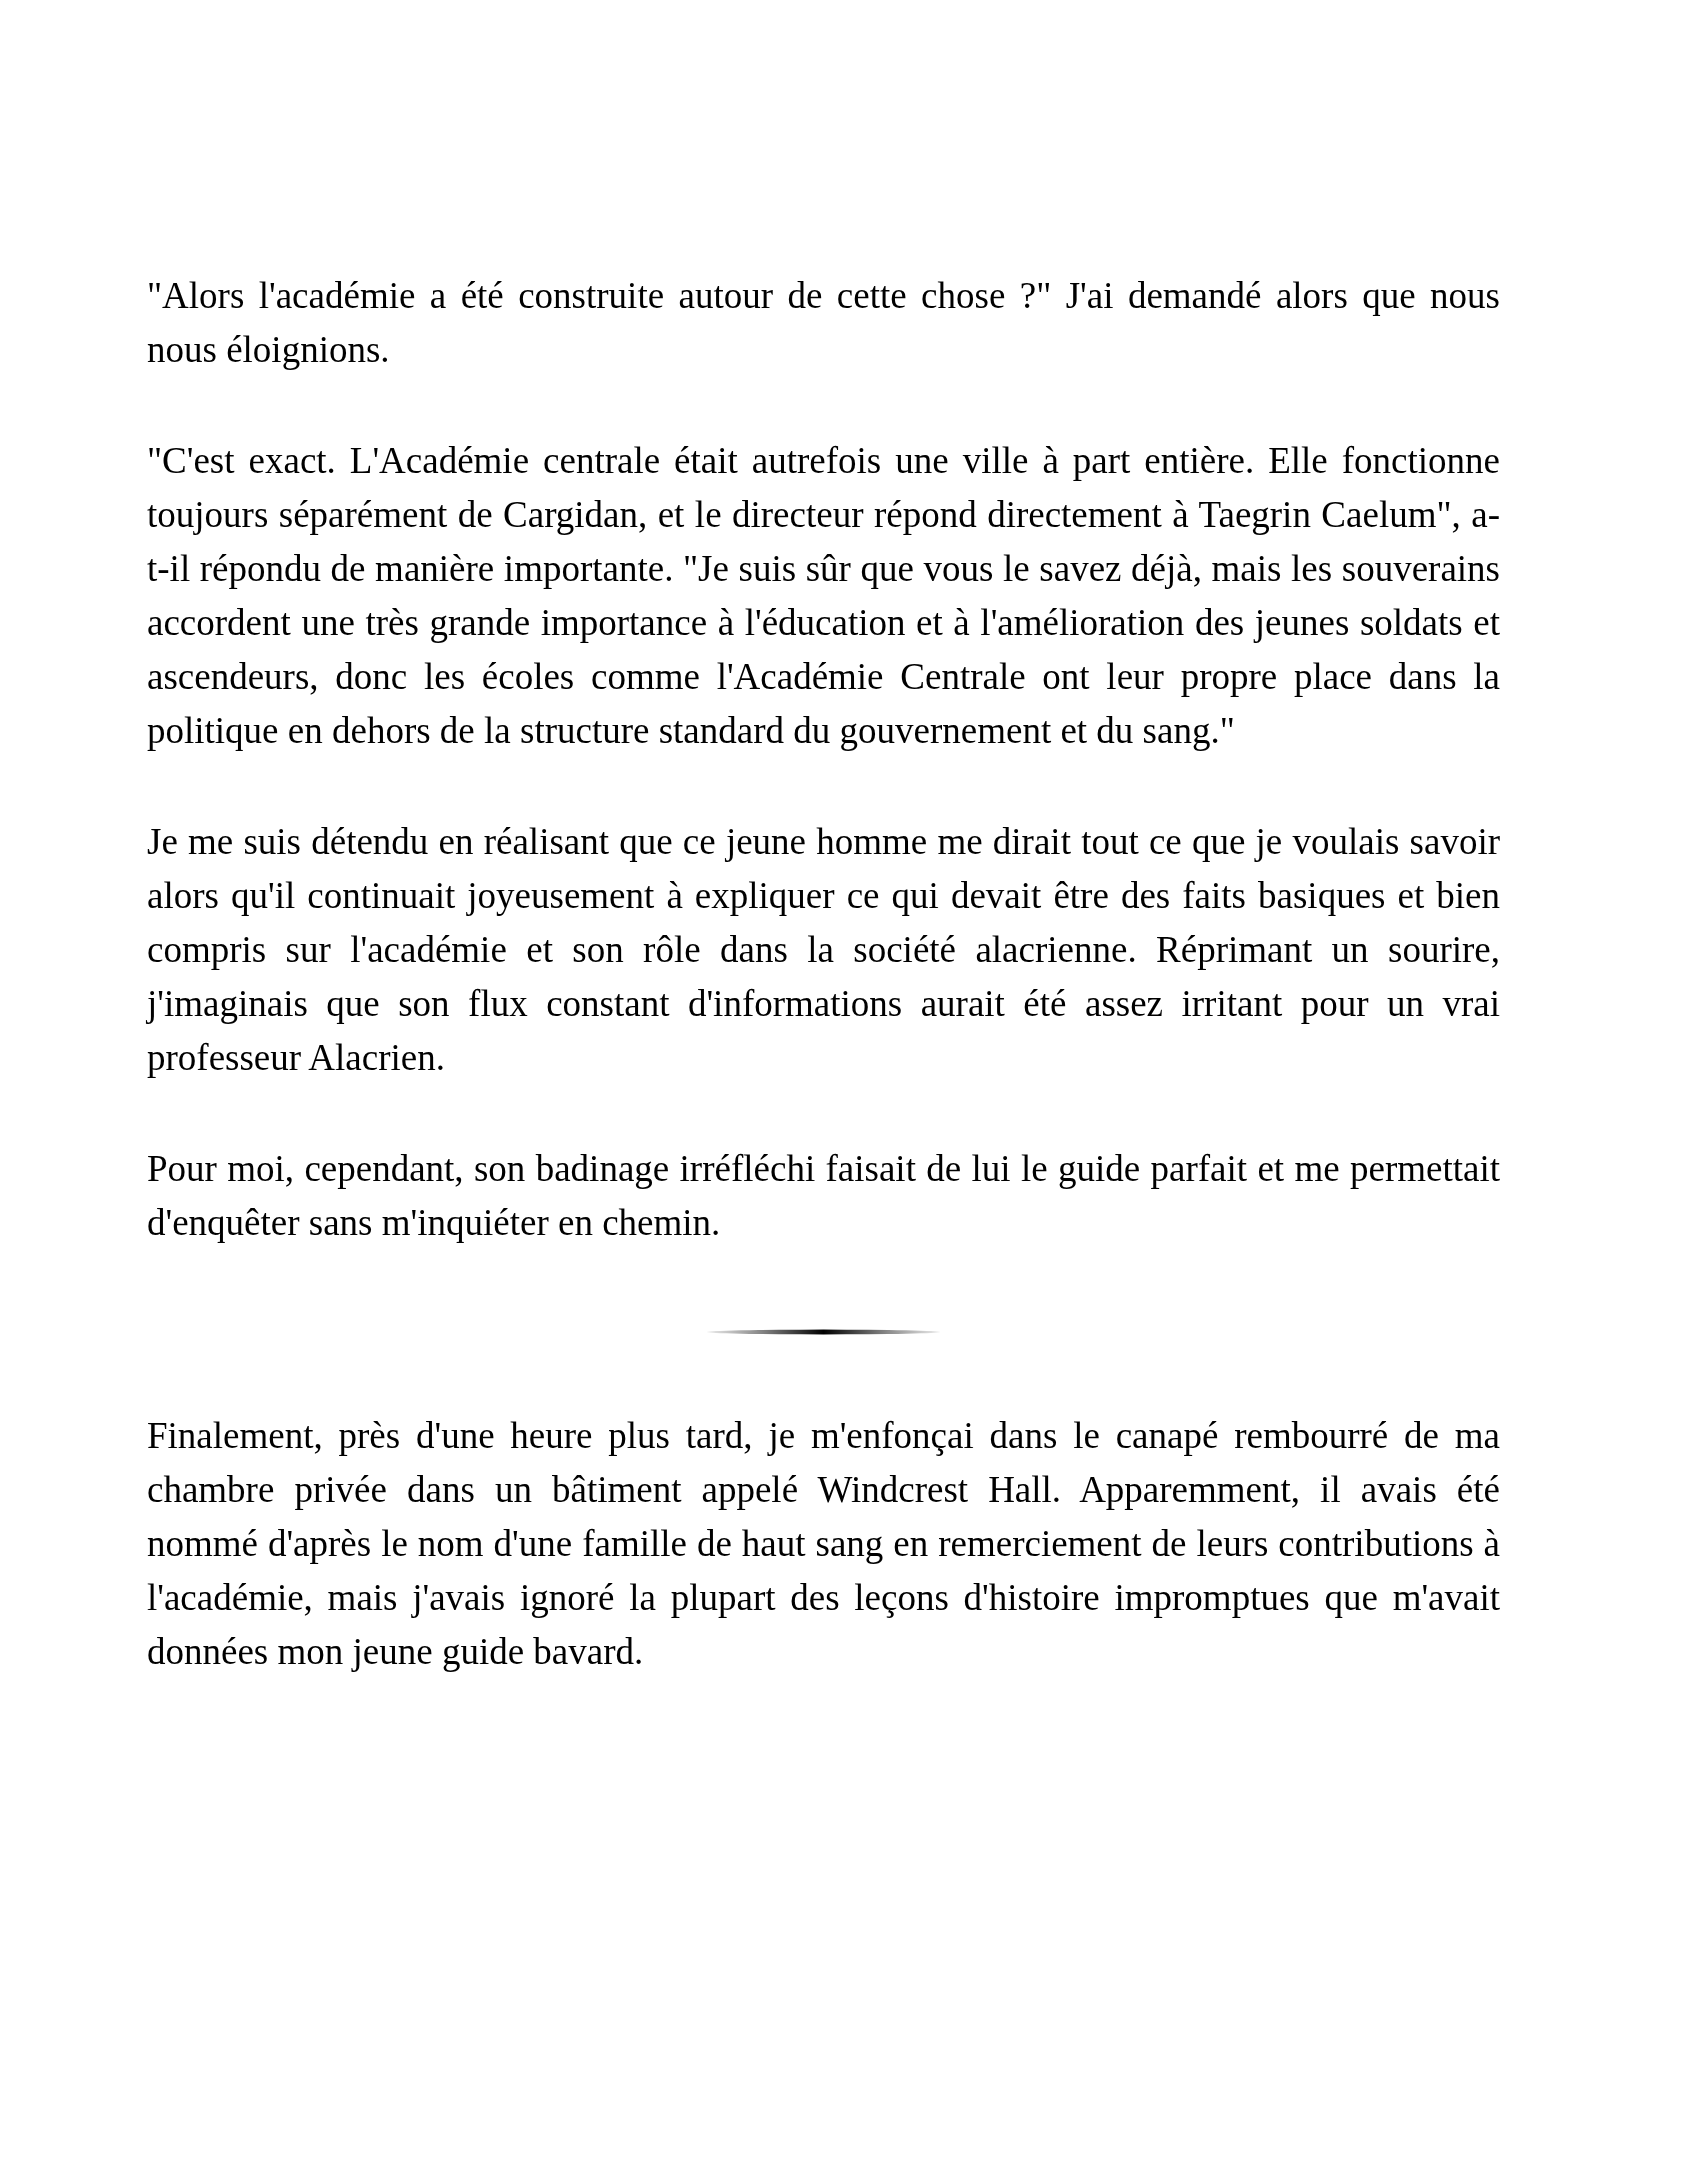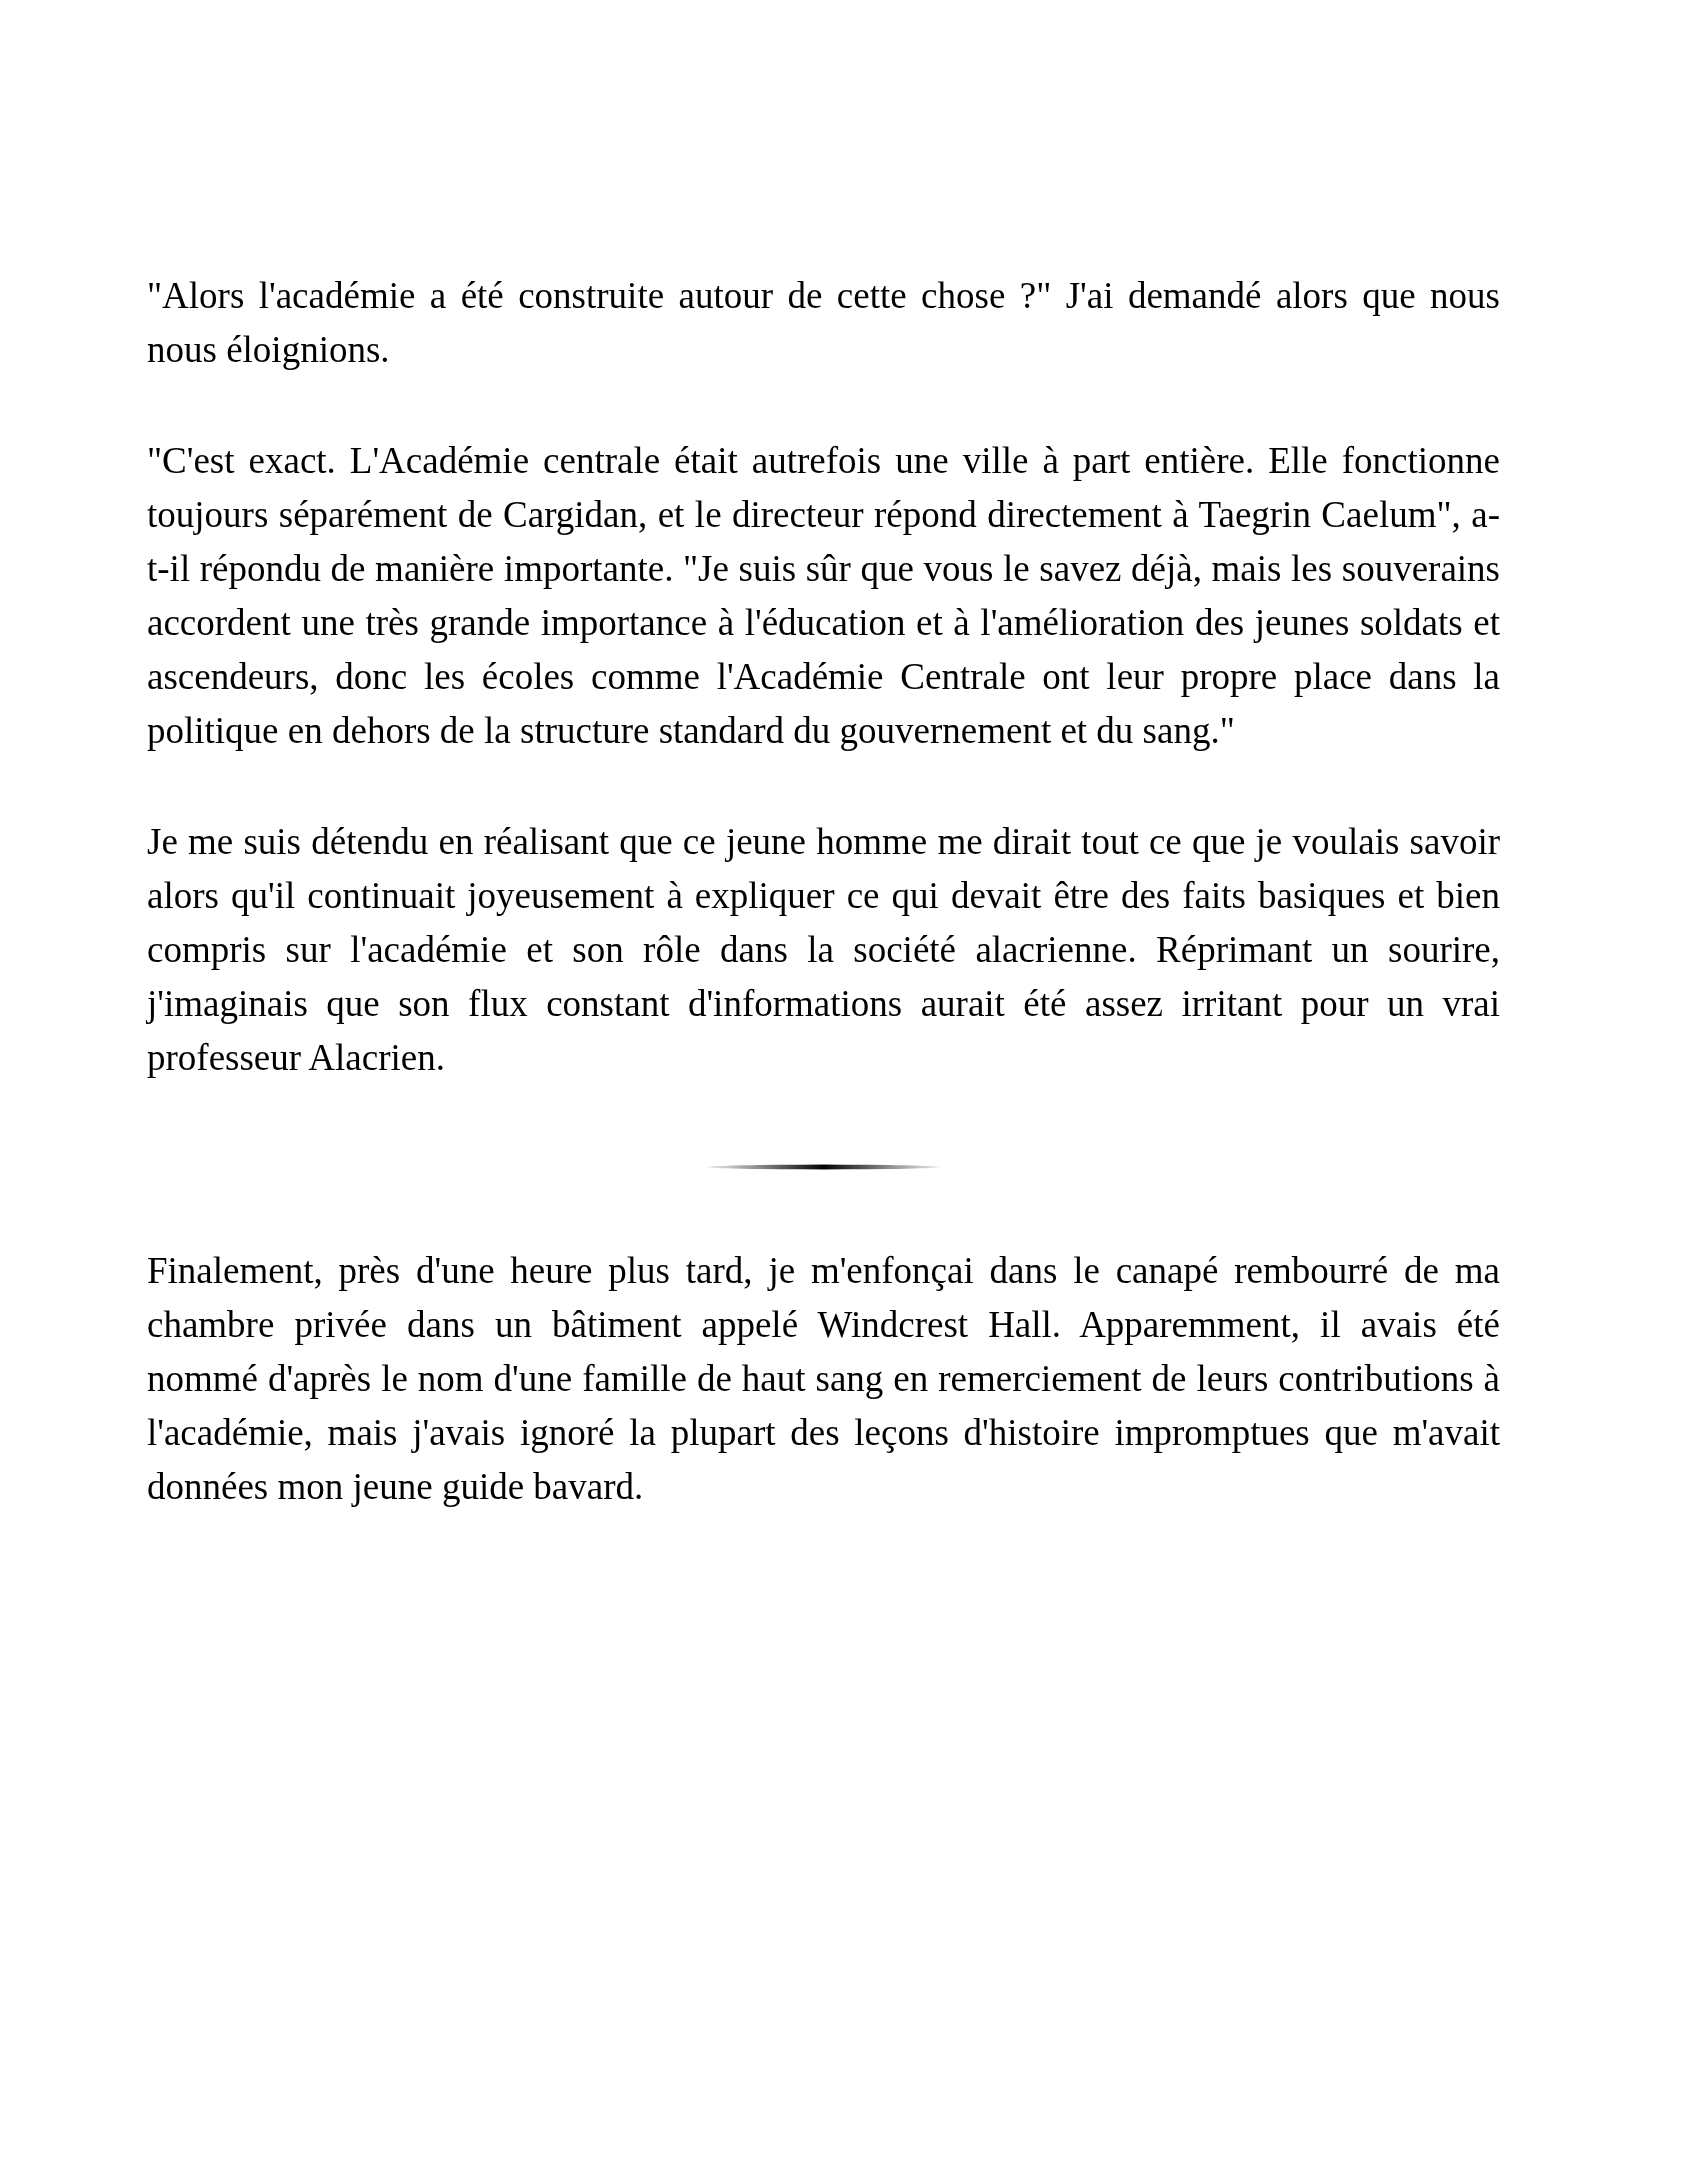--- a/index.html
+++ b/index.html
@@ -41,20 +41,21 @@
 <body>
 
 <div class="page">
 
   <p>"Alors l'académie a été construite autour de cette chose ?" J'ai demandé alors que nous nous éloignions.</p>
 
   <p>"C'est exact. L'Académie centrale était autrefois une ville à part entière. Elle fonctionne toujours séparément de Cargidan, et le directeur répond directement à Taegrin Caelum", a-t-il répondu de manière importante. "Je suis sûr que vous le savez déjà, mais les souverains accordent une très grande importance à l'éducation et à l'amélioration des jeunes soldats et ascendeurs, donc les écoles comme l'Académie Centrale ont leur propre place dans la politique en dehors de la structure standard du gouvernement et du sang."</p>
 
   <p>Je me suis détendu en réalisant que ce jeune homme me dirait tout ce que je voulais savoir alors qu'il continuait joyeusement à expliquer ce qui devait être des faits basiques et bien compris sur l'académie et son rôle dans la société alacrienne. Réprimant un sourire, j'imaginais que son flux constant d'informations aurait été assez irritant pour un vrai professeur Alacrien.</p>
 
+  <p>Pour moi, cependant, son badinage irréfléchi faisait de lui le guide parfait et me permettait d'enquêter sans m'inquiéter en chemin.</p>
 
   <div class="scene-break">
     <svg width="233" height="6" viewBox="0 0 235 6" xmlns="http://www.w3.org/2000/svg">
       <defs>
         <linearGradient id="dividerGrad" x1="0" y1="0" x2="1" y2="0">
           <stop offset="0" stop-color="#000000" stop-opacity="0.07"></stop>
           <stop offset="0.22" stop-color="#000000" stop-opacity="0.45"></stop>
           <stop offset="0.5" stop-color="#000000" stop-opacity="1"></stop>
           <stop offset="0.78" stop-color="#000000" stop-opacity="0.45"></stop>
           <stop offset="1" stop-color="#000000" stop-opacity="0.07"></stop>

